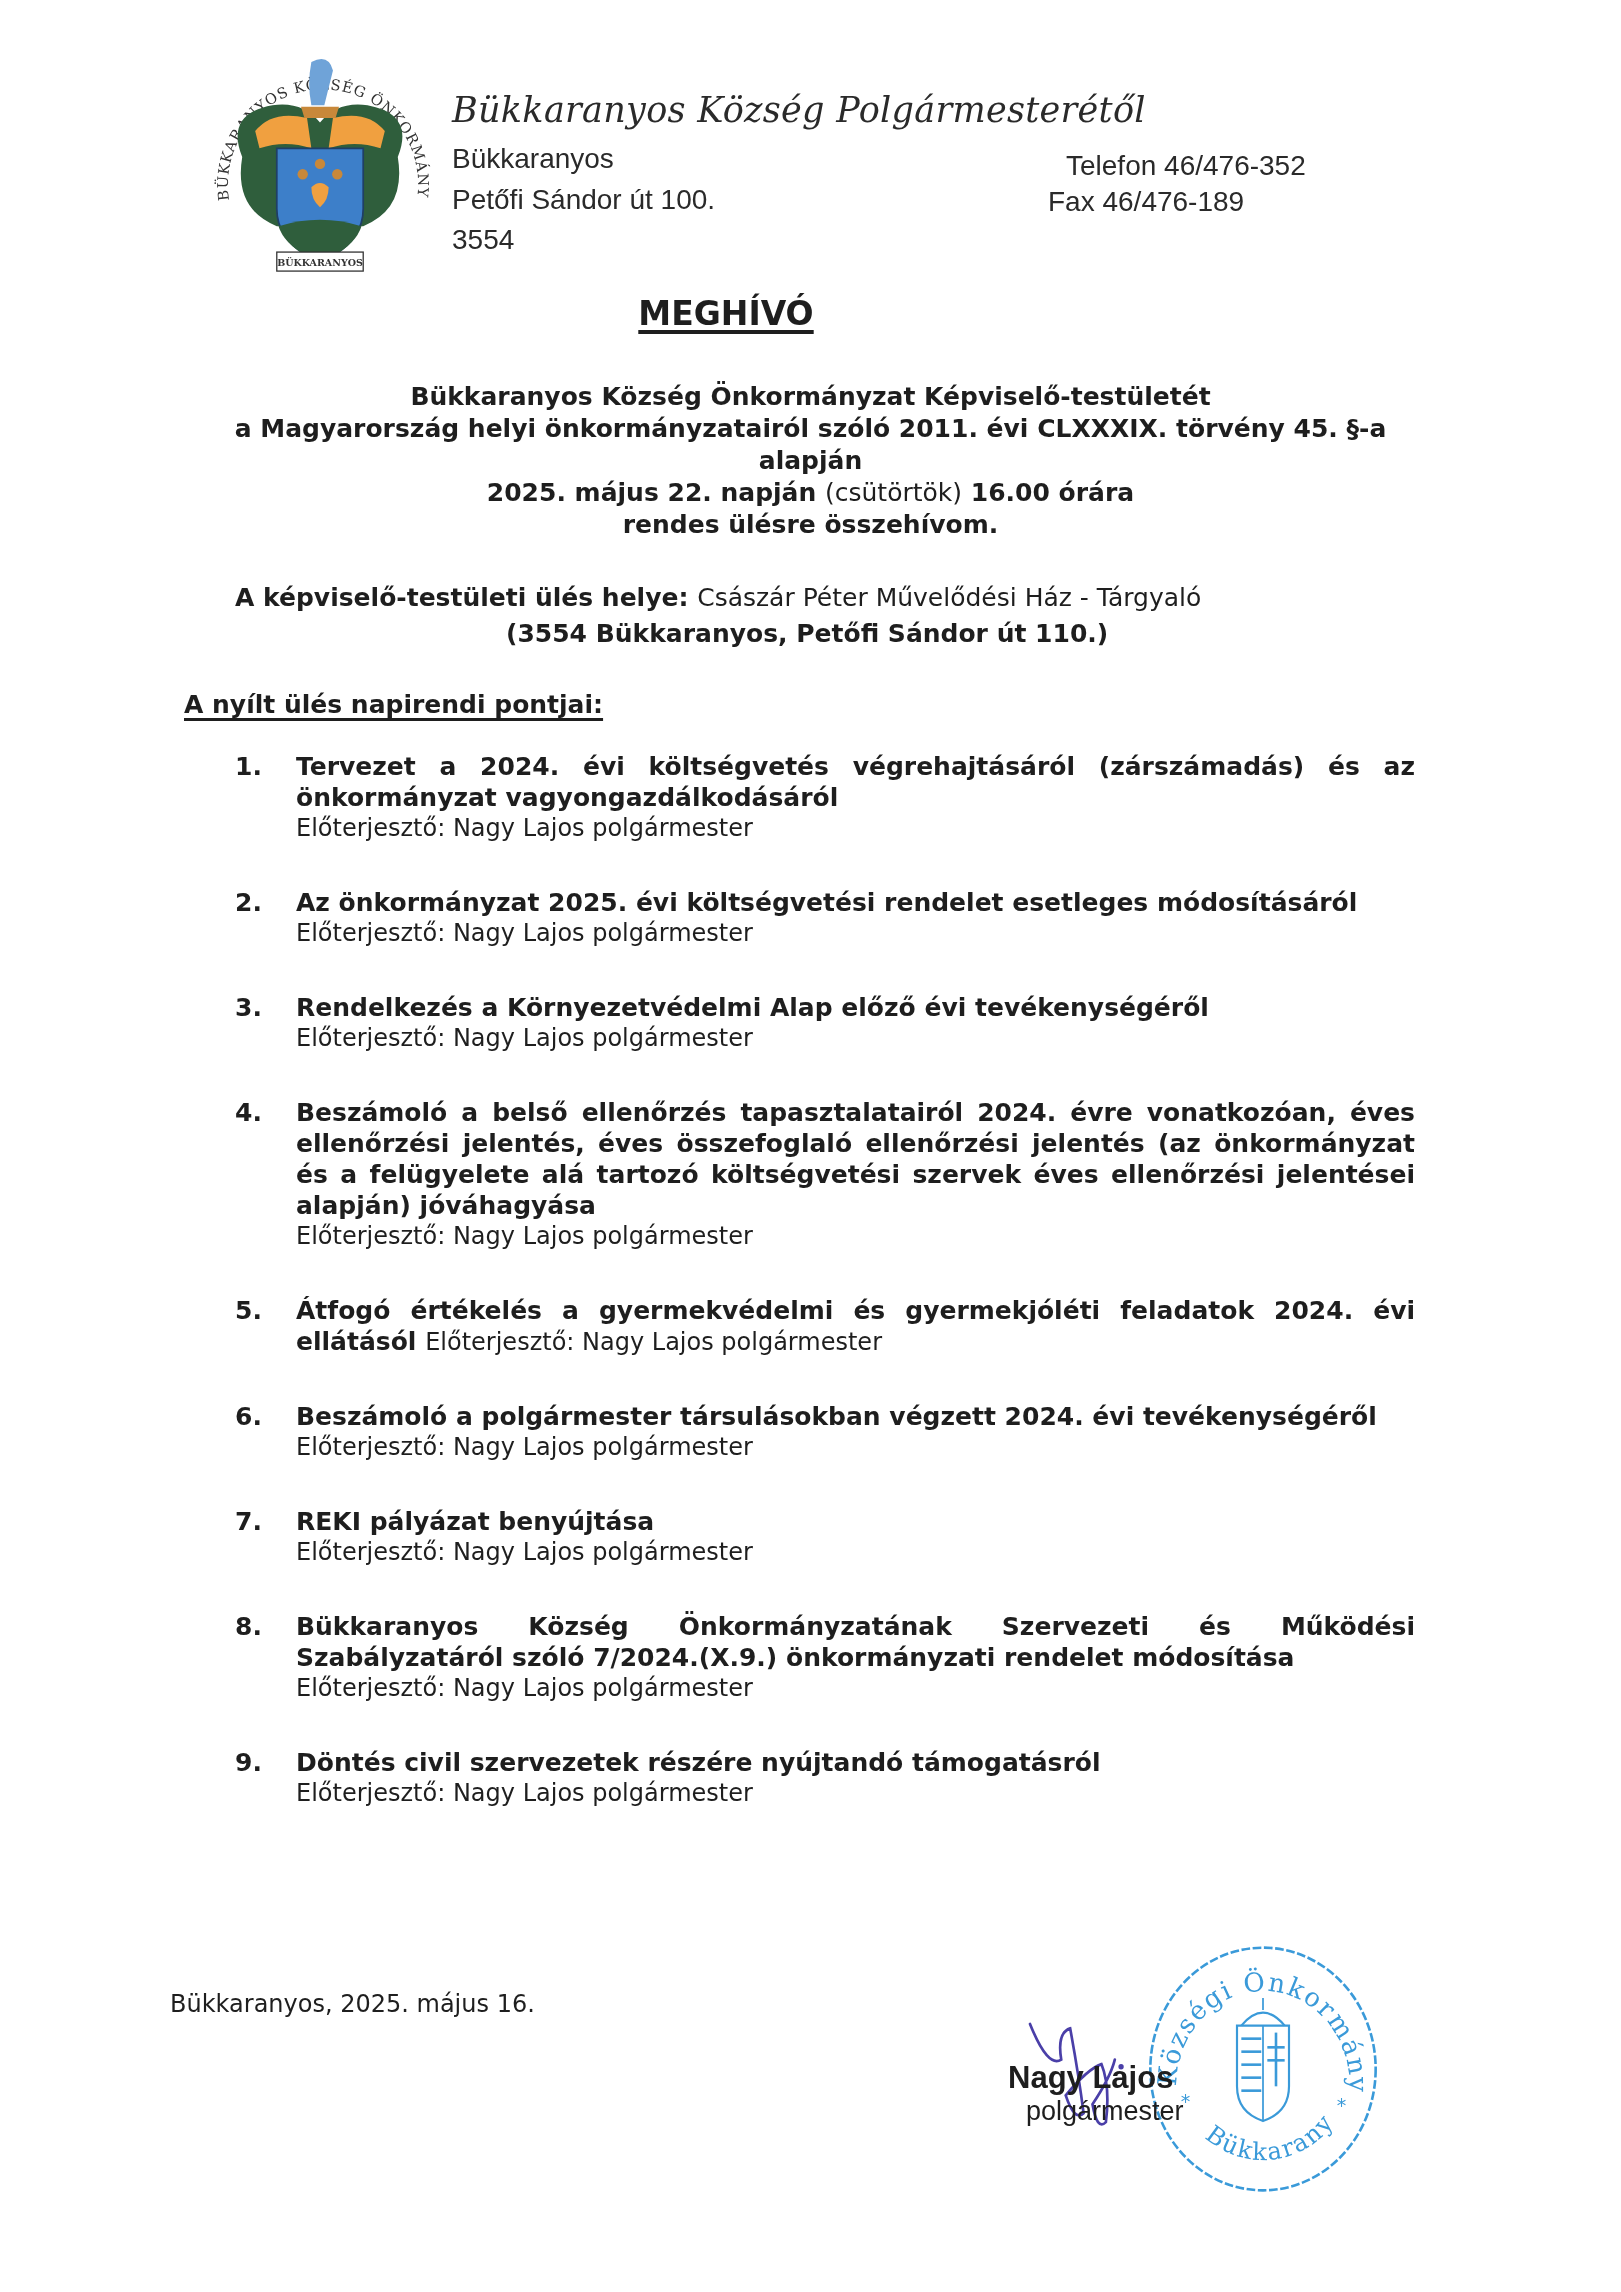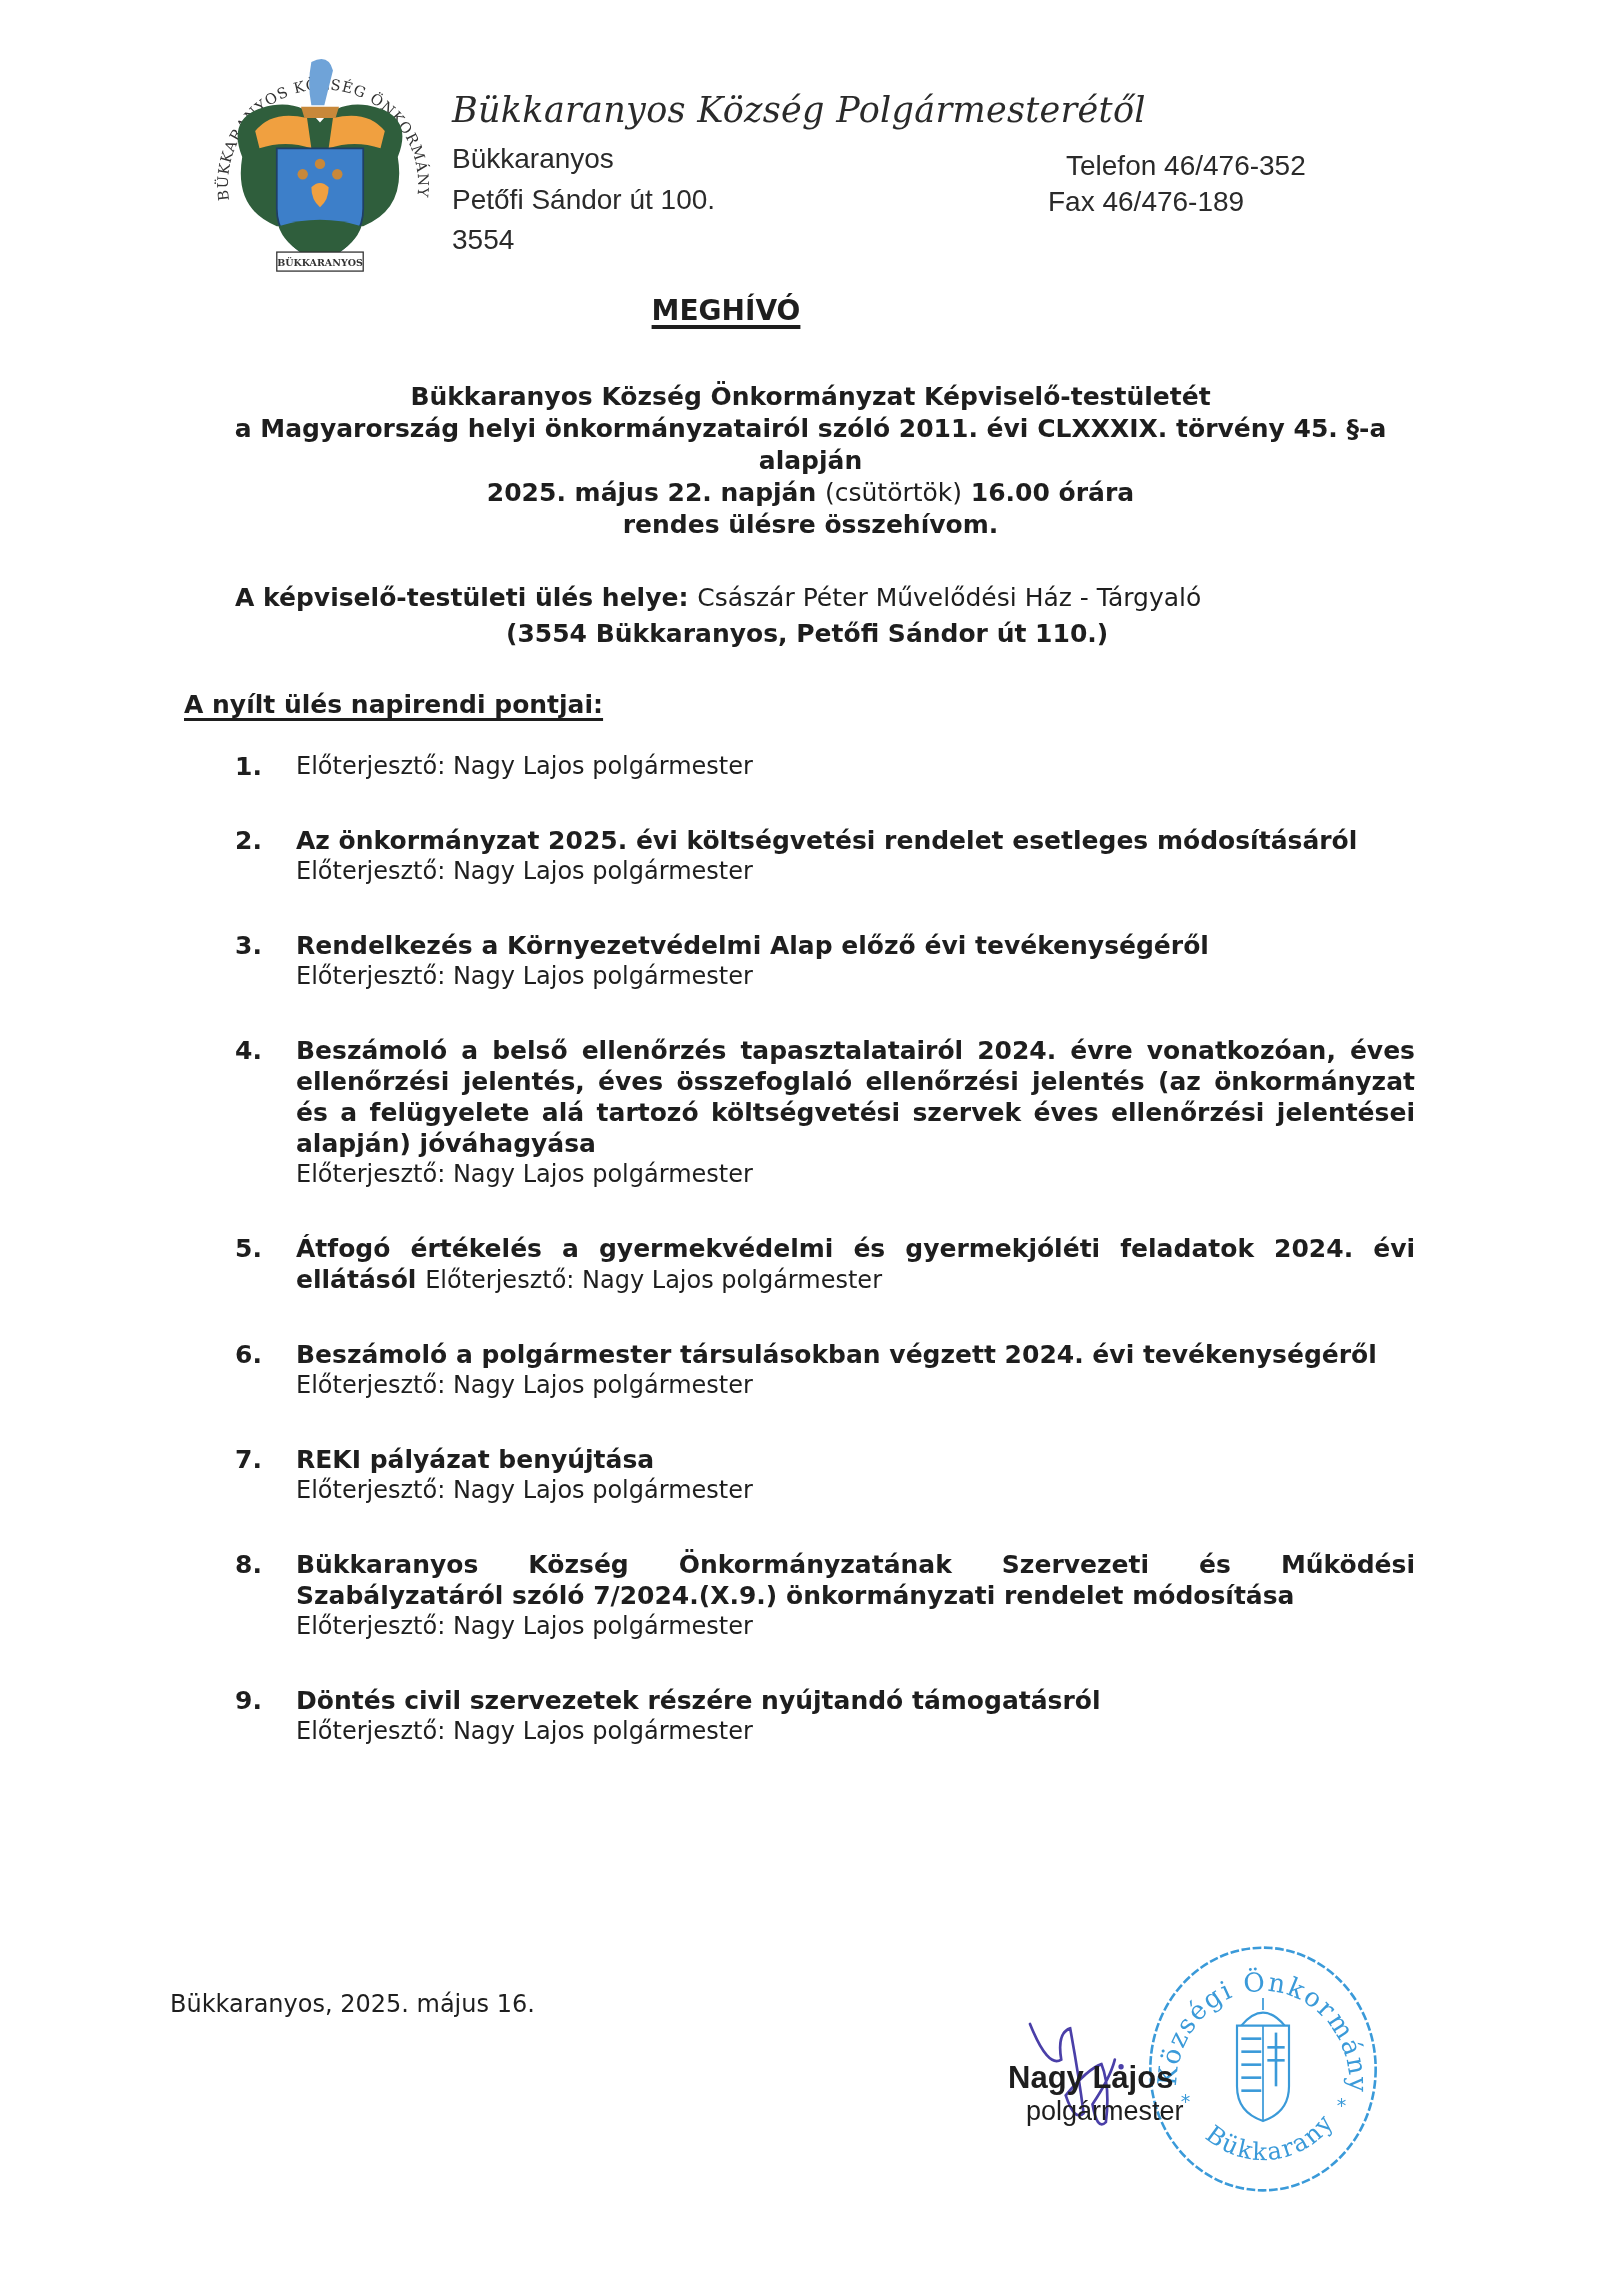--- a/index.html
+++ b/index.html
@@ -5,21 +5,21 @@
   html, body { margin: 0; padding: 0; background: #ffffff; }
   body { width: 1621px; height: 2293px; position: relative; overflow: hidden; color: #1e1e1e; }
   .abs { position: absolute; }
 
   
   #crest { left: 190px; top: 36px; width: 260px; height: 242px; }
   .script-title { left: 452px; top: 90px; font-family: "DejaVu Serif", serif; font-style: italic; font-size: 35px; color: #2a2a2a; letter-spacing: 0.3px; white-space: nowrap; }
   .hdr-line { font-family: "Liberation Sans", sans-serif; font-size: 28px; color: #2a2a2a; white-space: nowrap; }
 
   
-  .doc-title { left: 0; width: 1452px; top: 294px; text-align: center; font-family: "DejaVu Sans", sans-serif; font-weight: bold; font-size: 28px; }
+  .doc-title { left: 0; width: 1452px; top: 294px; text-align: center; font-family: "DejaVu Sans", sans-serif; font-weight: bold; font-size: 33px; }
   .doc-title span { text-decoration: underline; text-decoration-thickness: 3.6px; text-underline-offset: 5.4px; }
 
   
   .intro { left: 179px; width: 1263px; top: 381px; text-align: center; font-family: "DejaVu Sans", sans-serif; font-weight: bold; font-size: 25px; line-height: 32px; }
   .intro .light { font-weight: normal; }
 
   .venue { left: 235px; top: 580px; font-family: "DejaVu Sans", sans-serif; font-weight: bold; font-size: 25px; line-height: 36px; white-space: nowrap; }
   .venue .light { font-weight: normal; }
   .venue2 { left: 506px; top: 616px; font-family: "DejaVu Sans", sans-serif; font-weight: bold; font-size: 25px; line-height: 36px; white-space: nowrap; }
 
@@ -92,20 +92,21 @@
   <span>A képviselő-testületi ülés helye:</span>
   <span class="light">Császár Péter Művelődési Ház - Tárgyaló</span>
 </div>
 <div class="abs venue2">(3554 Bükkaranyos, Petőfi Sándor út 110.)</div>
 
 <div class="abs agenda-heading">A nyílt ülés napirendi pontjai:</div>
 
 <div class="abs agenda">
   <div class="agenda-item" style="margin-bottom:43px;">
     <span class="agenda-num">1.</span>
+    <div class="agenda-title">Tervezet a 2024. évi költségvetés végrehajtásáról (zárszámadás) és az önkormányzat vagyongazdálkodásáról</div>
     <div class="agenda-presenter">Előterjesztő: Nagy Lajos polgármester</div>
   </div>
   <div class="agenda-item" style="margin-bottom:43px;">
     <span class="agenda-num">2.</span>
     <div class="agenda-title">Az önkormányzat 2025. évi költségvetési rendelet esetleges módosításáról</div>
     <div class="agenda-presenter">Előterjesztő: Nagy Lajos polgármester</div>
   </div>
   <div class="agenda-item" style="margin-bottom:43px;">
     <span class="agenda-num">3.</span>
     <div class="agenda-title">Rendelkezés a Környezetvédelmi Alap előző évi tevékenységéről</div>

